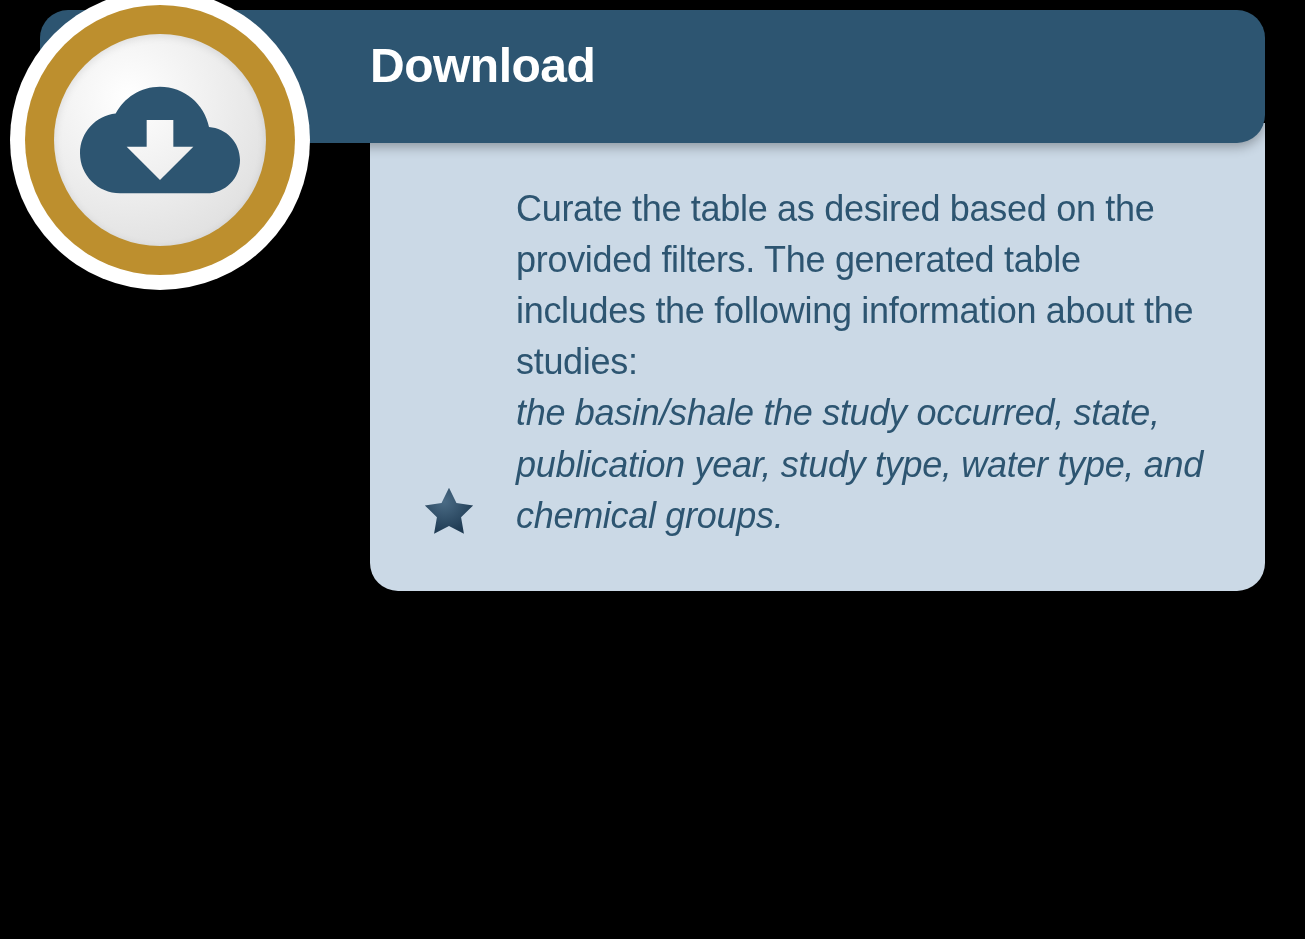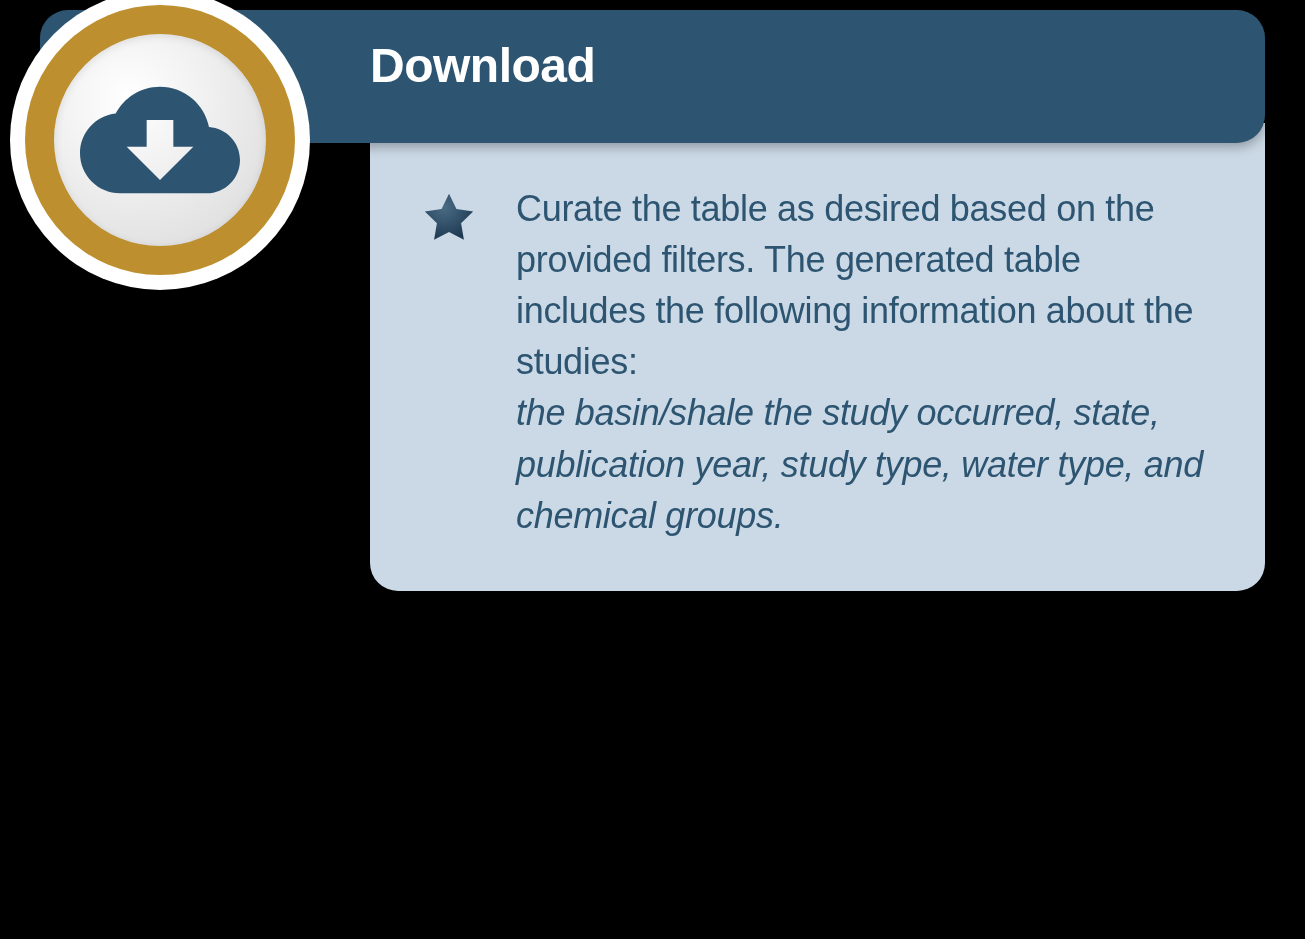--- a/index.html
+++ b/index.html
@@ -88,21 +88,21 @@
       width: 895px;
       margin-left: 330px;
       margin-top: -20px;
       padding: 60px 50px 50px 50px;
       box-shadow: 0 4px 12px rgba(0,0,0,0.2);
       z-index: 1;
       position: relative;
     }
     .body-content {
       display: flex;
-      align-items: flex-start;
+      align-items: flex-end;
       gap: 38px;
     }
     .star-icon {
       flex-shrink: 0;
       width: 58px;
       height: 58px;
       margin-top: 6px;
     }
     .body-text {
       color: #2d5571;

